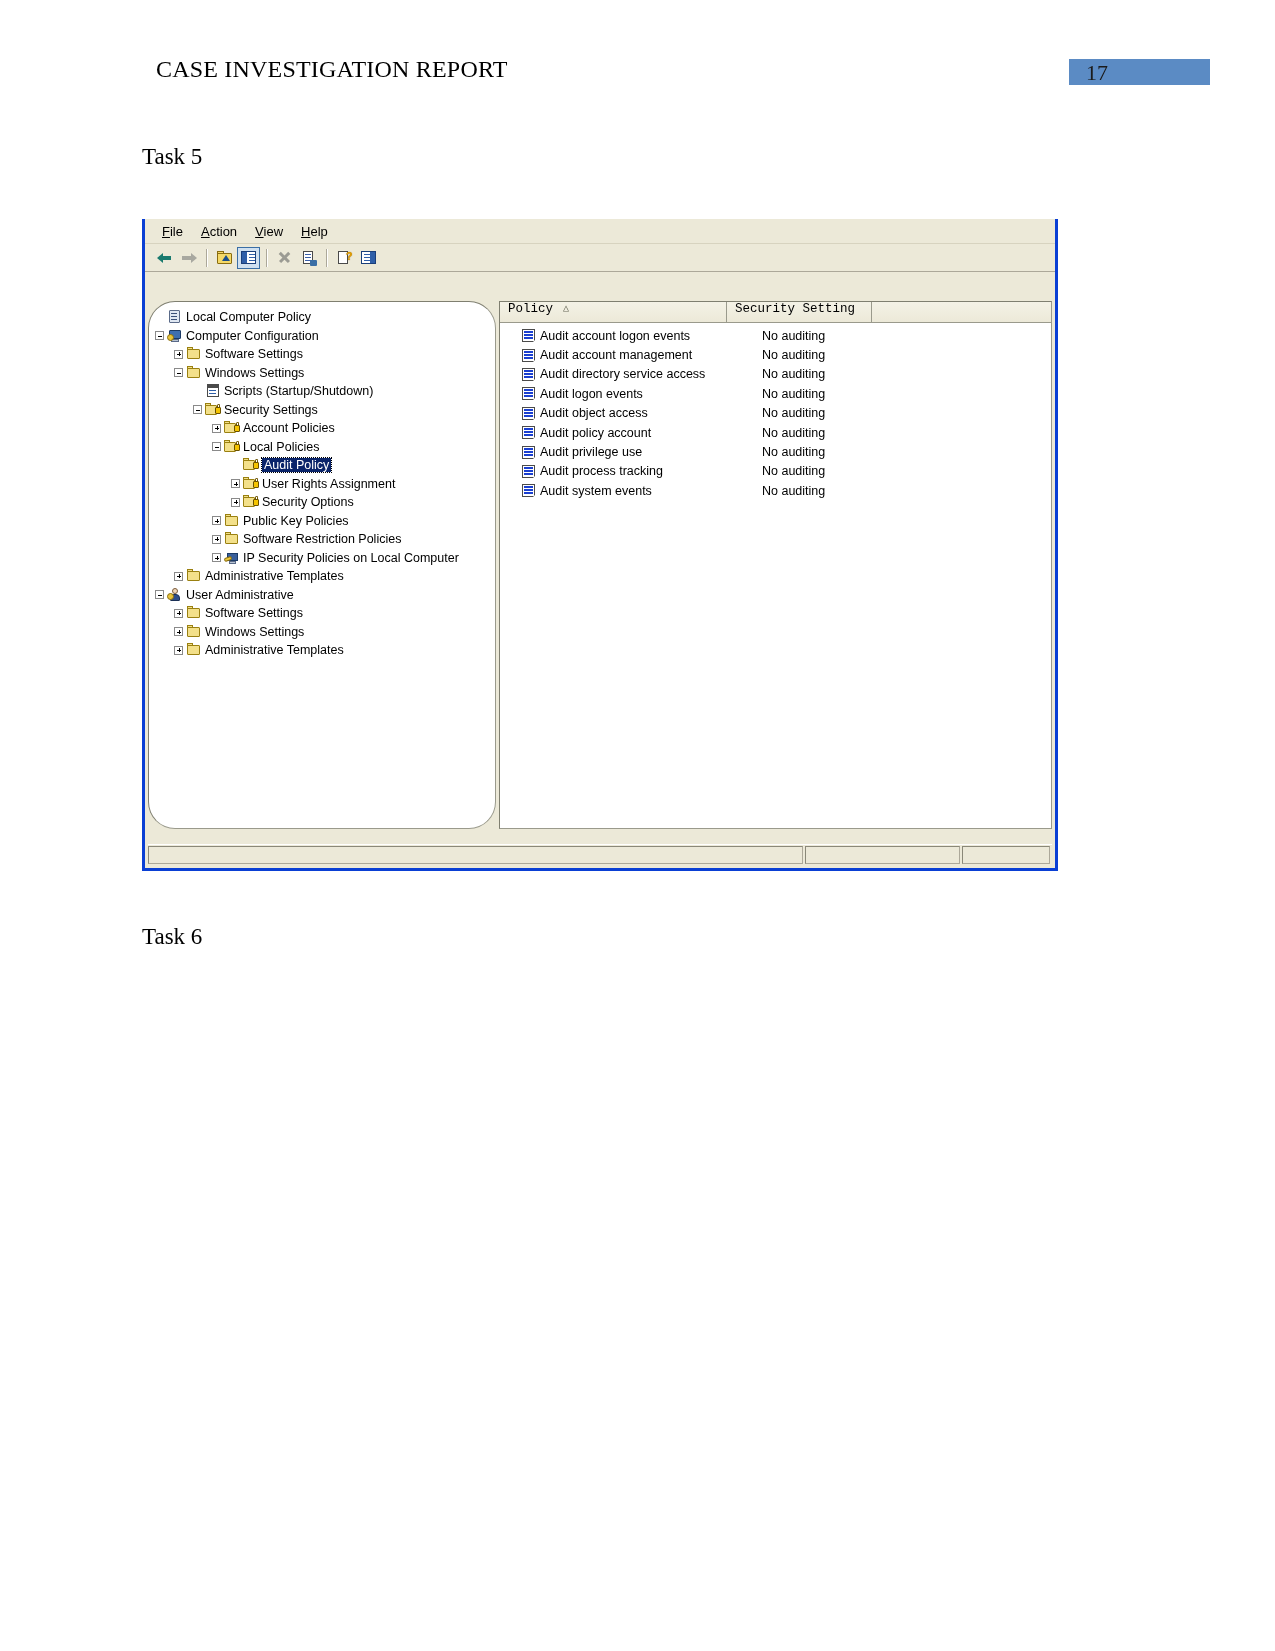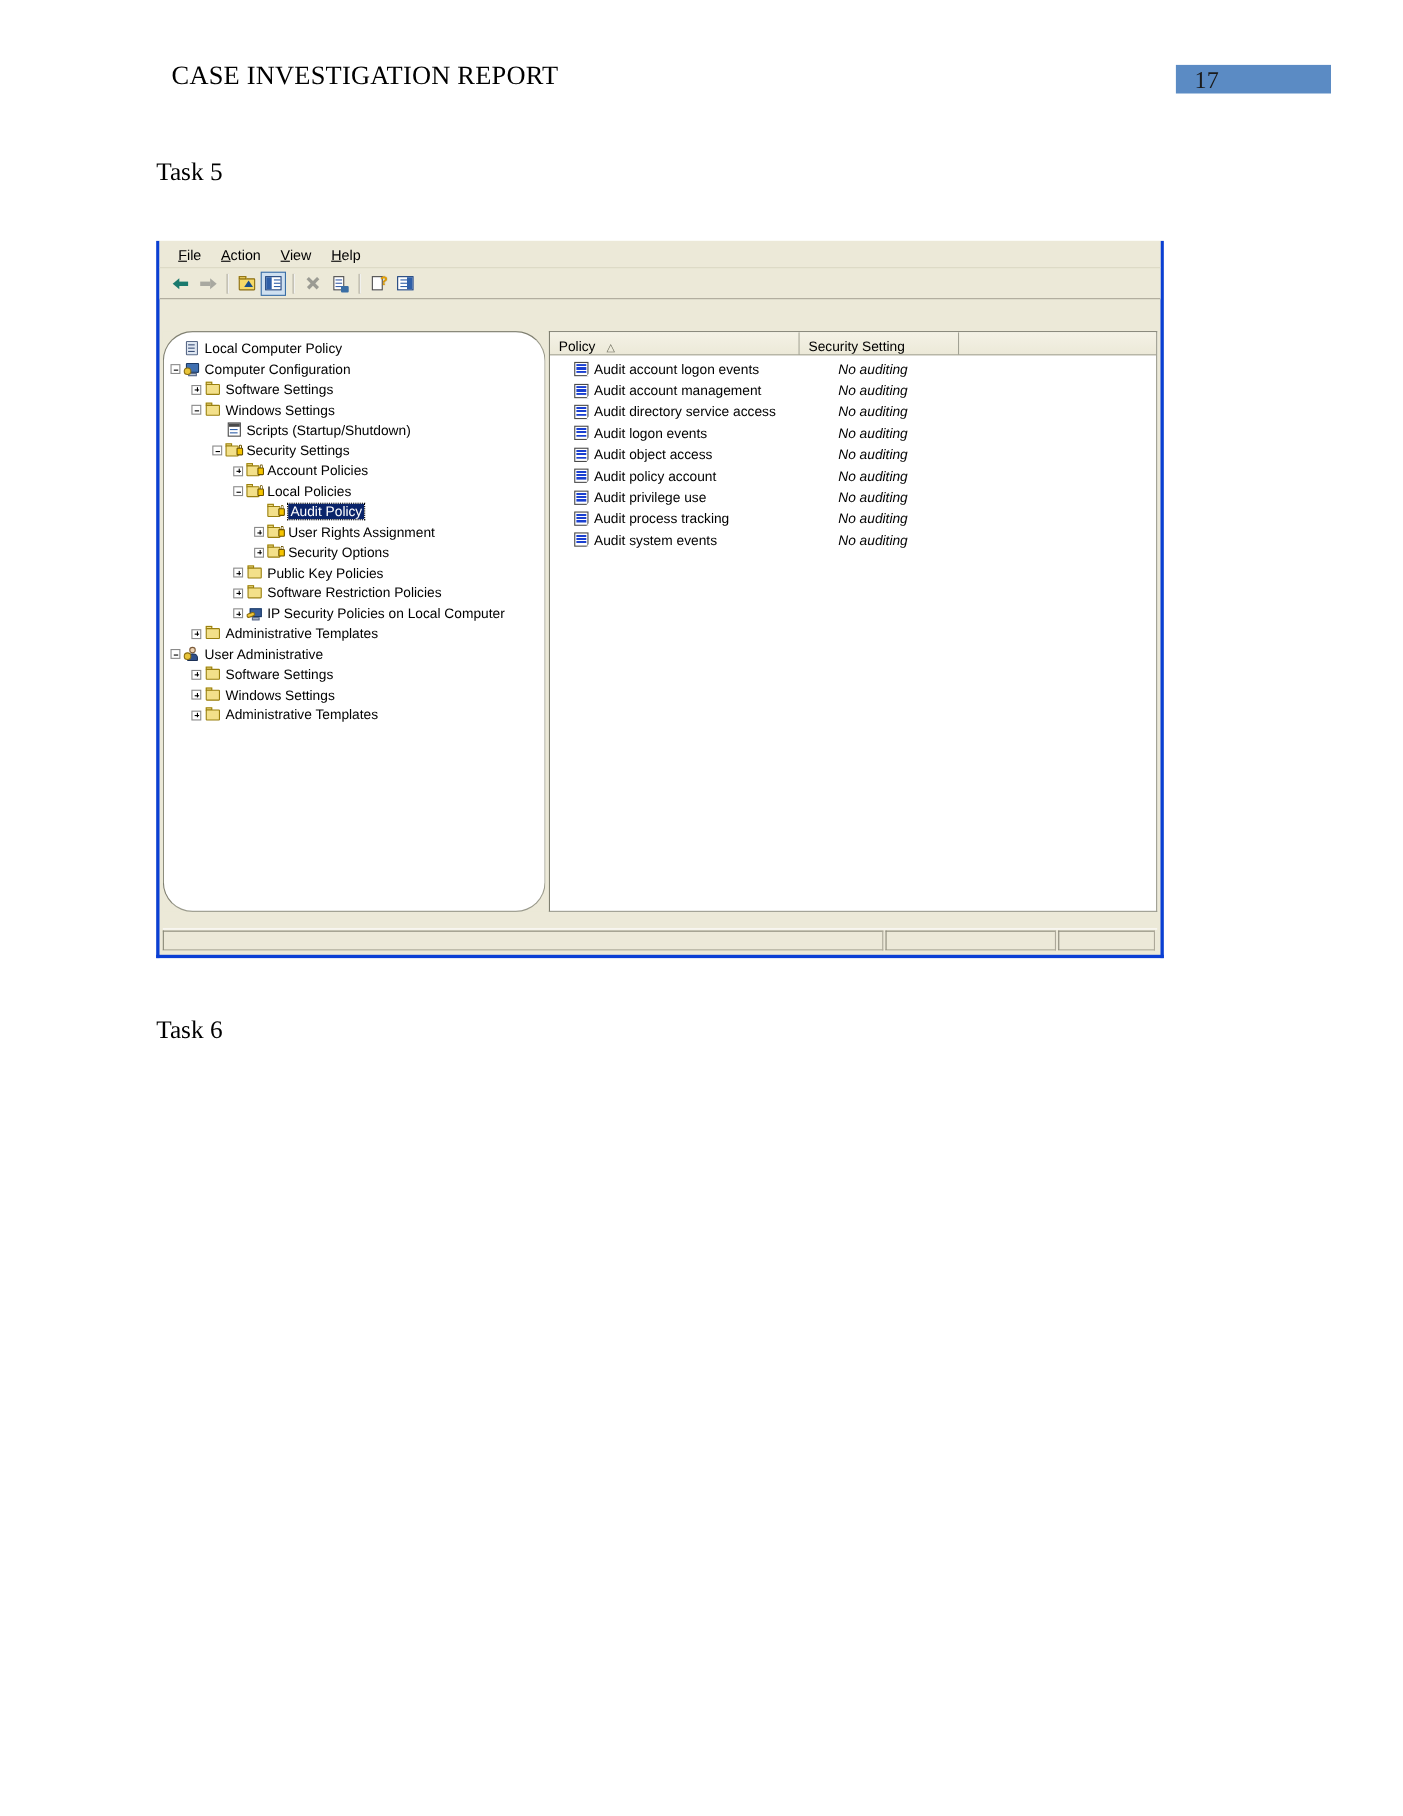--- a/index.html
+++ b/index.html
@@ -470,24 +470,25 @@
     background: #ece9d8;
     border-bottom: 1px solid #9a9a8c;
     font-family: "Liberation Sans", sans-serif;
     font-size: 12.5px;
     color: #000000;
   }
   .lv-col {
     border-right: 1px solid #9a9a8c;
     box-sizing: border-box;
     display: flex;
-    align-items: flex-end;
+    align-items: flex-start;
     padding-left: 8px;
     background: linear-gradient(to bottom, #f4f2e6 0%, #ece9d8 100%);
     position: relative;
+    font-family: Liberation Mono, monospace;
   }
   .lv-col.c1 { width: 227px; }
   .lv-col.c2 { width: 145px; }
   .lv-col.c3 { flex: 1; border-right: none; }
   .sortarrow {
     margin-left: 10px;
     font-size: 10px;
     color: #6a6a5a;
   }
   .lv-rows {
@@ -521,21 +522,21 @@
       repeating-linear-gradient(to bottom, #1a3fd0 0 2px, #ffffff 2px 3px);
     mix-blend-mode: multiply;
   }
   .pol-icon .fold {
     position: absolute; right: 0px; bottom: 0px;
     width: 0; height: 0;
     border-left: 4px solid transparent;
     border-bottom: 4px solid #ffffff;
   }
   .pol-name { width: 222px; white-space: nowrap; }
-  .pol-setting { white-space: nowrap; font-style: italic; }
+  .pol-setting { white-space: nowrap; }
 
   
   .gp-status {
     position: absolute;
     left: 3px; bottom: 3px;
     width: 904px;
     height: 20px;
     background: #ece9d8;
     display: flex;
     align-items: center;

